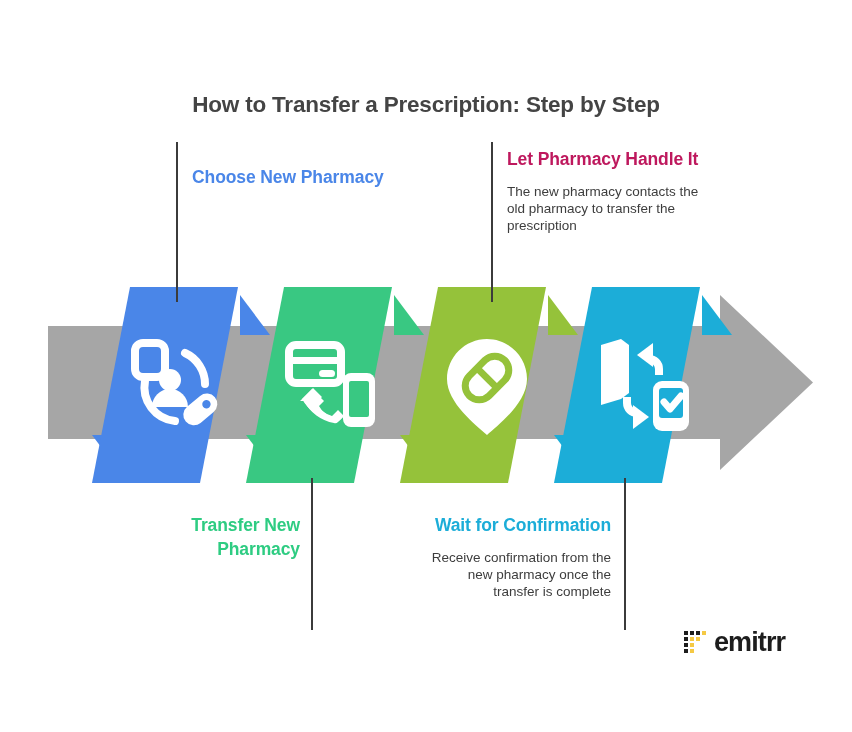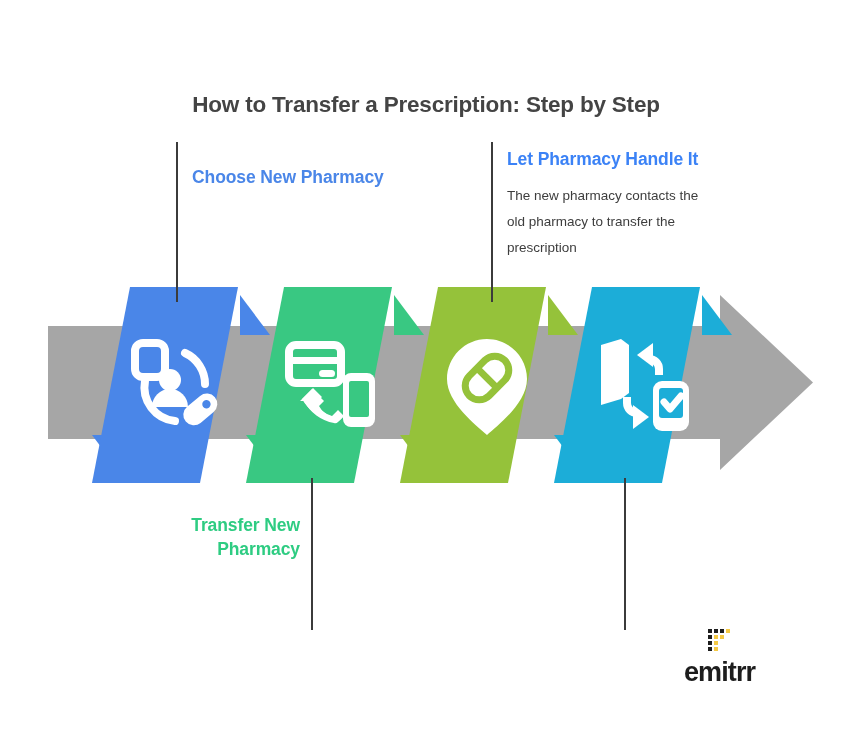--- a/index.html
+++ b/index.html
@@ -43,21 +43,21 @@
   }
   .block-heading {
     font-size: 17.5px;
     font-weight: bold;
     line-height: 24px;
     margin: 0 0 12px 0;
     letter-spacing: -0.1px;
   }
   .block-body {
     font-size: 13.5px;
-    line-height: 26px;
+    line-height: 17px;
     color: #3d3d3d;
     margin: 0;
   }
 
   #block-choose-new-pharmacy { left: 192px; top: 165px; text-align: left; }
   #block-let-pharmacy-handle-it { left: 507px; top: 147px; text-align: left; width: 200px; }
   #block-contact-new-pharmacy { left: 112px; top: 513px; text-align: right; width: 188px; }
   #block-wait-for-confirmation { left: 425px; top: 513px; text-align: right; width: 186px; }
 
   
@@ -107,21 +107,20 @@
   .step-icon svg { display: block; }
 
   
   .brand-logo {
     position: absolute;
     left: 684px;
     top: 629px;
     display: flex;
     align-items: center;
     gap: 7px;
-    flex-direction: column;
   }
   .brand-mark { width: 23px; height: 23px; display: block; }
   .brand-word {
     font-size: 27px;
     font-weight: bold;
     color: #1d1d1d;
     letter-spacing: -0.9px;
     line-height: 27px;
   }
 </style>
@@ -224,28 +223,32 @@
   <div class="connector" id="connector-step1"></div>
   <div class="connector" id="connector-step3"></div>
   <div class="connector" id="connector-step2"></div>
   <div class="connector" id="connector-step4"></div>
 
   <div class="text-block" id="block-choose-new-pharmacy">
     <p class="block-heading" style="color:#4a86e8">Choose New Pharmacy</p>
   </div>
 
   <div class="text-block" id="block-let-pharmacy-handle-it">
-    <p class="block-heading" style="color:#3b82f6">Let Pharmacy Handle It</p>
+    <p class="block-heading" style="color:#be185d">Let Pharmacy Handle It</p>
     <p class="block-body">The new pharmacy contacts the old pharmacy to transfer the prescription</p>
   </div>
 
   <div class="text-block" id="block-contact-new-pharmacy">
     <p class="block-heading" style="color:#2ecc82">Transfer New Pharmacy</p>
   </div>
 
+  <div class="text-block" id="block-wait-for-confirmation">
+    <p class="block-heading" style="color:#1cadd8">Wait for Confirmation</p>
+    <p class="block-body">Receive confirmation from the new pharmacy once the transfer is complete</p>
+  </div>
 
   <div class="brand-logo">
     <svg class="brand-mark" viewBox="0 0 23 23" xmlns="http://www.w3.org/2000/svg">
       <rect x="0" y="0" width="4" height="4" fill="#1d1d1d"></rect>
       <rect x="6" y="0" width="4" height="4" fill="#1d1d1d"></rect>
       <rect x="12" y="0" width="4" height="4" fill="#1d1d1d"></rect>
       <rect x="18" y="0" width="4" height="4" fill="#f5c944"></rect>
       <rect x="0" y="6" width="4" height="4" fill="#1d1d1d"></rect>
       <rect x="6" y="6" width="4" height="4" fill="#f5c944"></rect>
       <rect x="12" y="6" width="4" height="4" fill="#f5c944"></rect>

